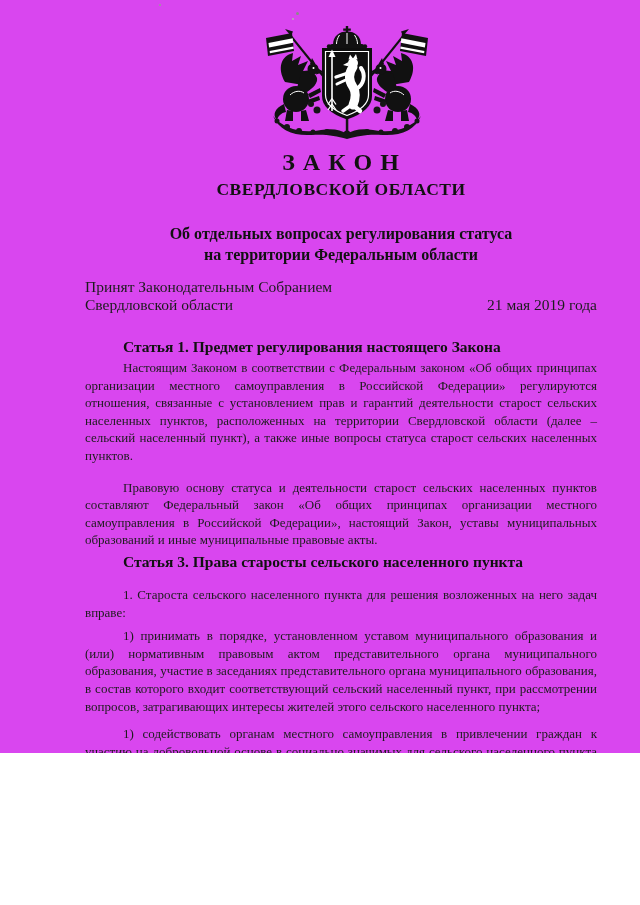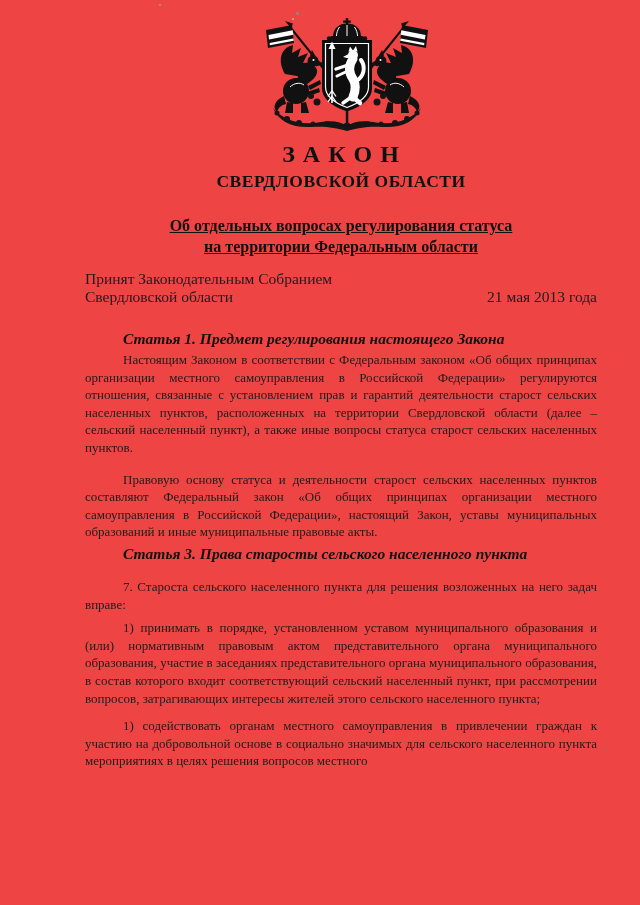--- a/index.html
+++ b/index.html
@@ -1,22 +1,22 @@
 <!DOCTYPE html>
 <html lang="ru"><head>
 <meta charset="utf-8">
 <style>
   html, body { margin: 0; padding: 0; background: #ffffff; }
   .page {
     position: relative;
     width: 640px;
-    height: 905px;
-    background: #ef4444;
+    height: 753px;
+    background: #d946ef;
     box-sizing: border-box;
-    padding: 0 43px 0 85px; 
+    padding: 8px 43px 0 85px; 
     font-family: "Liberation Serif", "DejaVu Serif", serif;
     color: #1c1c1c;
     overflow: hidden;
   }
   .speckle { position: absolute; border-radius: 50%; }
   .sp1 { left: 159px; top: 4px;  width: 2px; height: 2px; background: #9a9a9a; }
   .sp2 { left: 296px; top: 12px; width: 3px; height: 3px; background: #8a8a8a; }
   .sp3 { left: 292px; top: 18px; width: 2px; height: 2px; background: #b3b3b3; }
 
   .emblem-wrap { width: 168px; margin: 18px auto 0; transform: translateX(6px); }
@@ -40,40 +40,39 @@
     letter-spacing: 0.5px;
     color: #111;
   }
   .doc-title {
     margin-top: 23px;
     text-align: center;
     font-weight: bold;
     font-size: 16px;
     line-height: 21px;
     color: #111;
-    text-decoration: underline;
   }
   .adoption {
     margin-top: 13px;
     display: flex;
     justify-content: space-between;
     align-items: flex-end;
     font-size: 15.5px;
     line-height: 17.5px;
   }
   .adoption .left div { white-space: nowrap; }
   .adoption .date { white-space: nowrap; }
 
   .article-heading {
     font-weight: bold;
     font-size: 15.5px;
     line-height: 21px;
     color: #111;
   }
-  .h-line1 { padding-left: 38px; font-style: italic; }
+  .h-line1 { padding-left: 38px; }
   .h-line2 { padding-left: 103px; }
 
   .para {
     margin: 0;
     font-size: 13px;
     line-height: 17.6px;
     text-align: justify;
     text-indent: 38px;
     hyphens: manual;
   }
@@ -179,36 +178,36 @@
   <div class="doc-title">
     <div>Об отдельных вопросах регулирования статуса</div>
     <div>на территории Федеральным области</div>
   </div>
 
   <div class="adoption">
     <div class="left">
       <div>Принят Законодательным Собранием</div>
       <div>Свердловской области</div>
     </div>
-    <div class="date">21 мая 2013 года</div>
+    <div class="date">21 мая 2019 года</div>
   </div>
 
   <div>
     <div class="article-heading mt23">
       <div class="h-line1">Статья 1. Предмет регулирования настоящего Закона</div>
     </div>
     <p class="para mt2">Настоящим Законом в соответствии с Федеральным законом «Об об­щих принципах организации местного самоуправления в Российской Феде­рации» регулируются отношения, связанные с установлением прав и гаран­тий деятельности старост сельских населенных пунктов, расположенных на территории Свердловской области (далее – сельский населенный пункт), а также иные вопросы статуса старост сельских населенных пунктов.</p>
   </div>
 
   <div>
     <p class="para mt3">Правовую основу статуса и деятельности старост сельских населенных пунктов составляют Федеральный закон «Об общих принципах организации местного самоуправления в Российской Федерации», настоящий Закон, уста­вы муниципальных образований и иные муниципальные правовые акты.</p>
   </div>
 
   <div>
     <div class="article-heading mt2">
       <div class="h-line1">Статья 3. Права старосты сельского населенного пункта</div>
     </div>
-    <p class="para mt3">7. Староста сельского населенного пункта для решения возложенных на него задач вправе:</p>
+    <p class="para mt3">1. Староста сельского населенного пункта для решения возложенных на него задач вправе:</p>
     <p class="para mt6">1) принимать в порядке, установленном уставом муниципального обра­зования и (или) нормативным правовым актом представительного органа му­ниципального образования, участие в заседаниях представительного органа муниципального образования, в состав которого входит соответствующий сельский населенный пункт, при рассмотрении вопросов, затрагивающих ин­тересы жителей этого сельского населенного пункта;</p>
     <p class="para mt10">1) содействовать органам местного самоуправления в привлечении граждан к участию на добровольной основе в социально значимых для сель­ского населенного пункта мероприятиях в целях решения вопросов местного</p>
   </div>
 
 </div>
 
 </body></html>

